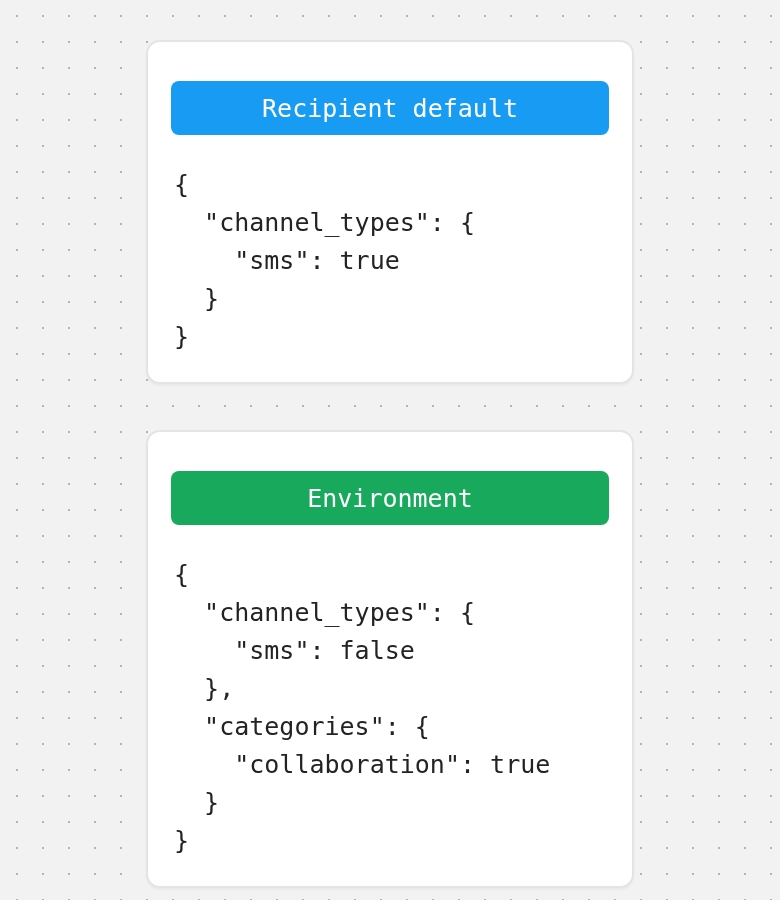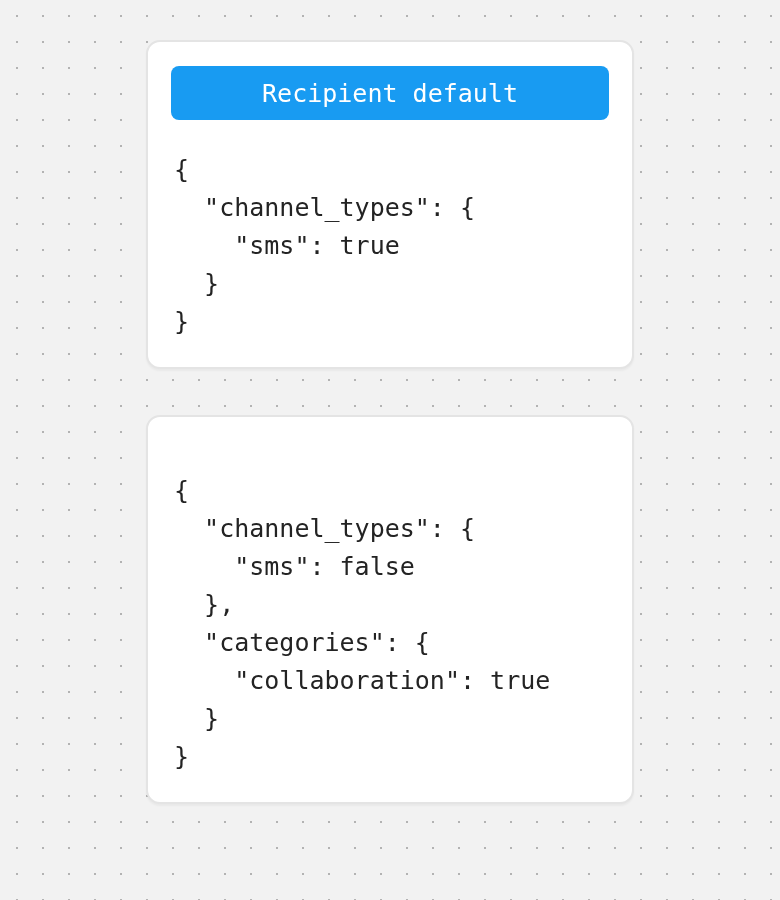--- a/index.html
+++ b/index.html
@@ -38,20 +38,21 @@
   .card-header {
     height: 54px;
     border-radius: 8px;
     display: flex;
     align-items: center;
     justify-content: center;
     color: var(--header-text, #ffffff);
     font-size: 25px;
     letter-spacing: 0;
     white-space: pre;
+    margin-top: 15px;
   }
   .card-code {
     margin: 31px 0 0 0;
     padding: 0 0 0 3px;
     font-family: inherit;
     font-size: 25px;
     line-height: 38px;
     color: var(--code-text, #232323);
     white-space: pre;
   }
@@ -64,20 +65,21 @@
   <section class="card">
     <header class="card-header" style="background-color: rgb(24, 155, 242);">Recipient default</header>
     <pre class="card-code">{
   "channel_types": {
     "sms": true
   }
 }</pre>
   </section>
 
   <section class="card">
+    <header class="card-header" style="background-color: rgb(25, 169, 92);">Environment</header>
     <pre class="card-code">{
   "channel_types": {
     "sms": false
   },
   "categories": {
     "collaboration": true
   }
 }</pre>
   </section>
 

